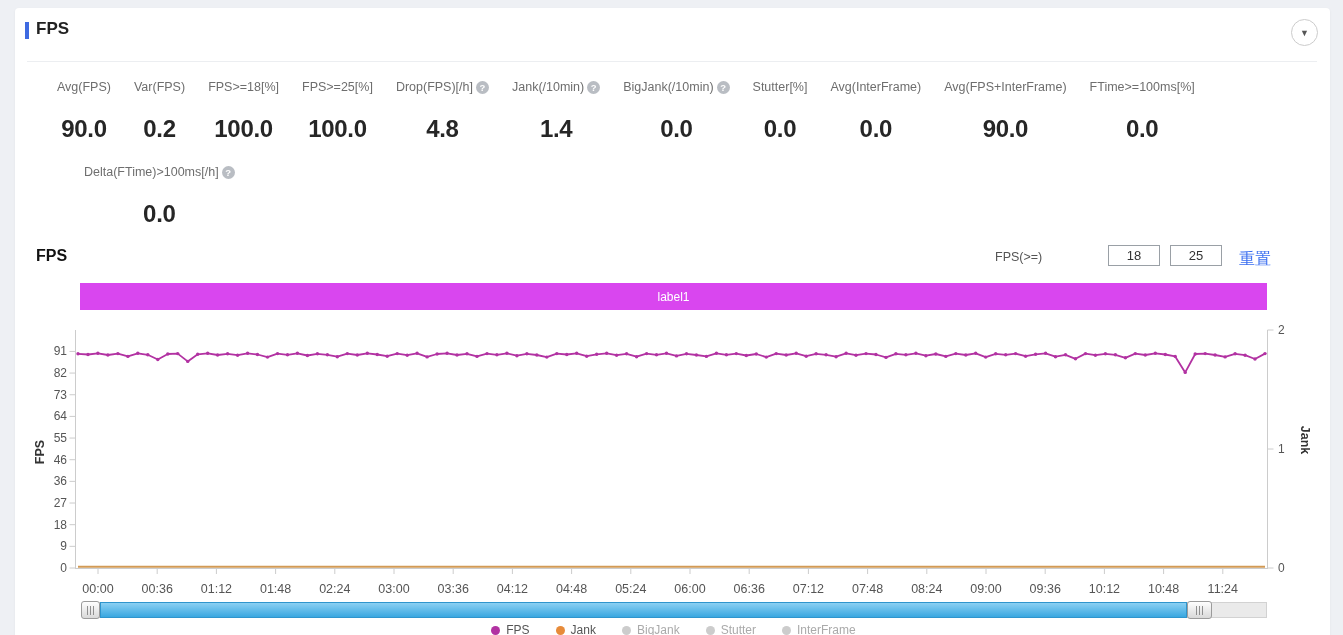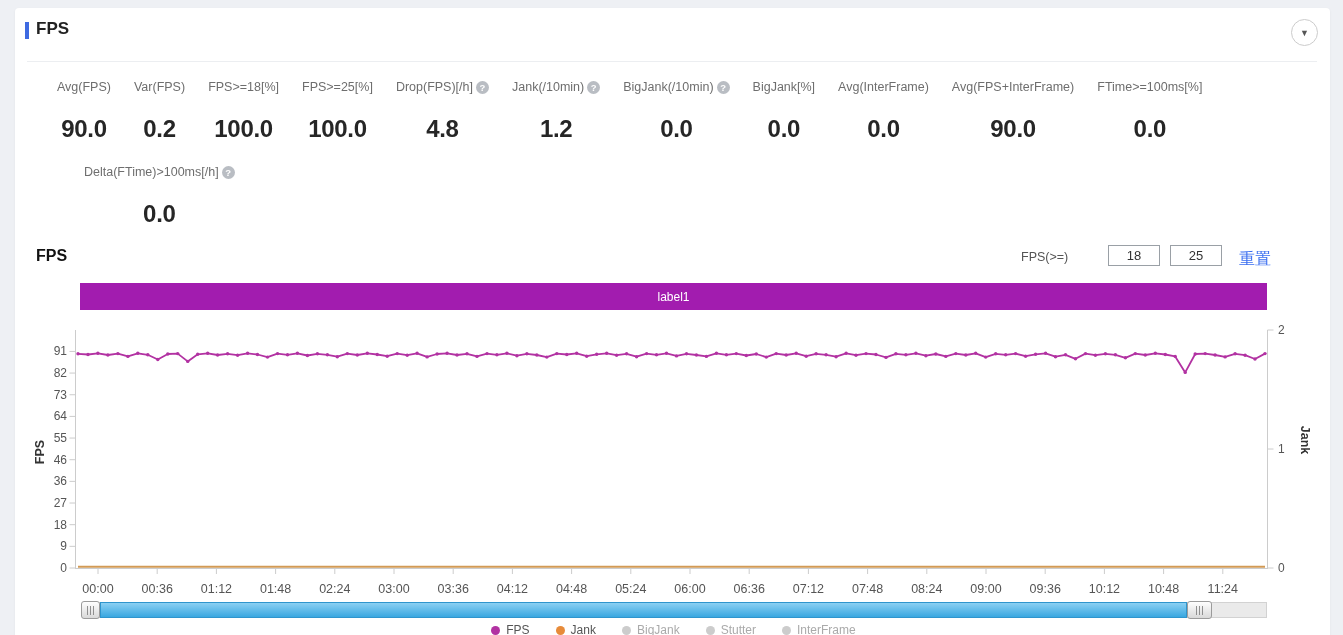--- a/index.html
+++ b/index.html
@@ -34,21 +34,21 @@
   .stat-label { font-size:12.5px; color:#6e6e6e; }
   .help-icon {
     width:13px; height:13px; border-radius:50%; background:#b9bdc3; color:#fff;
     font-size:9.5px; font-weight:bold; display:flex; align-items:center; justify-content:center;
     cursor:pointer;
   }
   .stat-value { margin-top:20px; font-size:24px; font-weight:bold; color:#262626; letter-spacing:-0.3px; }
 
   
   .chart-title { left:36px; top:247px; font-size:16px; font-weight:bold; color:#111; }
-  .filter-label { left:1021px; top:250px; font-size:12.5px; color:#555; }
+  .filter-label { left:995px; top:250px; font-size:12.5px; color:#555; }
   .filter-input {
     position:absolute; top:245px; width:52px; height:21px; border:1px solid #9aa0a6;
     font-size:13px; text-align:center; color:#333; background:#fff;
     font-family:"Liberation Sans", sans-serif;
   }
   #fps-min-input { left:1108px; }
   #fps-max-input { left:1170px; }
   .reset-link { left:1239px; top:249px; font-size:16px; color:#3a6ef0; cursor:pointer; }
 
   
@@ -117,32 +117,32 @@
         <span class="stat-label">Drop(FPS)[/h]</span>
         <span class="help-icon">?</span>
       </div>
       <div class="stat-value">4.8</div>
     </div>
     <div class="stat">
       <div class="stat-label-row">
         <span class="stat-label">Jank(/10min)</span>
         <span class="help-icon">?</span>
       </div>
-      <div class="stat-value">1.2</div>
+      <div class="stat-value">1.4</div>
     </div>
     <div class="stat">
       <div class="stat-label-row">
         <span class="stat-label">BigJank(/10min)</span>
         <span class="help-icon">?</span>
       </div>
       <div class="stat-value">0.0</div>
     </div>
     <div class="stat">
       <div class="stat-label-row">
-        <span class="stat-label">BigJank[%]</span>
+        <span class="stat-label">Stutter[%]</span>
       </div>
       <div class="stat-value">0.0</div>
     </div>
     <div class="stat">
       <div class="stat-label-row">
         <span class="stat-label">Avg(InterFrame)</span>
       </div>
       <div class="stat-value">0.0</div>
     </div>
     <div class="stat">
@@ -167,21 +167,21 @@
       <div class="stat-value">0.0</div>
     </div>
   </div>
 
 <div class="abs chart-title">FPS</div>
 <div class="abs filter-label">FPS(&gt;=)</div>
 <input class="filter-input" id="fps-min-input" value="18" style="">
 <input class="filter-input" id="fps-max-input" value="25" style="">
 <a class="abs reset-link" style="color: rgb(58, 110, 240);">重置</a>
 
-<div class="abs label-banner" id="label-banner" style="background: #a21caf;">
+<div class="abs label-banner" id="label-banner" style="background: #d946ef;">
   <span>label1</span>
 </div>
 
 <svg id="chart-svg" viewBox="0 0 1343 635">
     <line x1="75.5" y1="330" x2="75.5" y2="568" stroke="#ccc" stroke-width="1"></line>
     <line x1="1267.5" y1="330" x2="1267.5" y2="568" stroke="#ccc" stroke-width="1"></line>
     <line x1="75" y1="568.5" x2="1268" y2="568.5" stroke="#ccc" stroke-width="1"></line>
     <line x1="69.5" y1="568" x2="75.5" y2="568" stroke="#ccc"></line>
     <text x="67" y="572" text-anchor="end" font-size="12" fill="#555">0</text>
     <line x1="69.5" y1="546.342" x2="75.5" y2="546.342" stroke="#ccc"></line>

